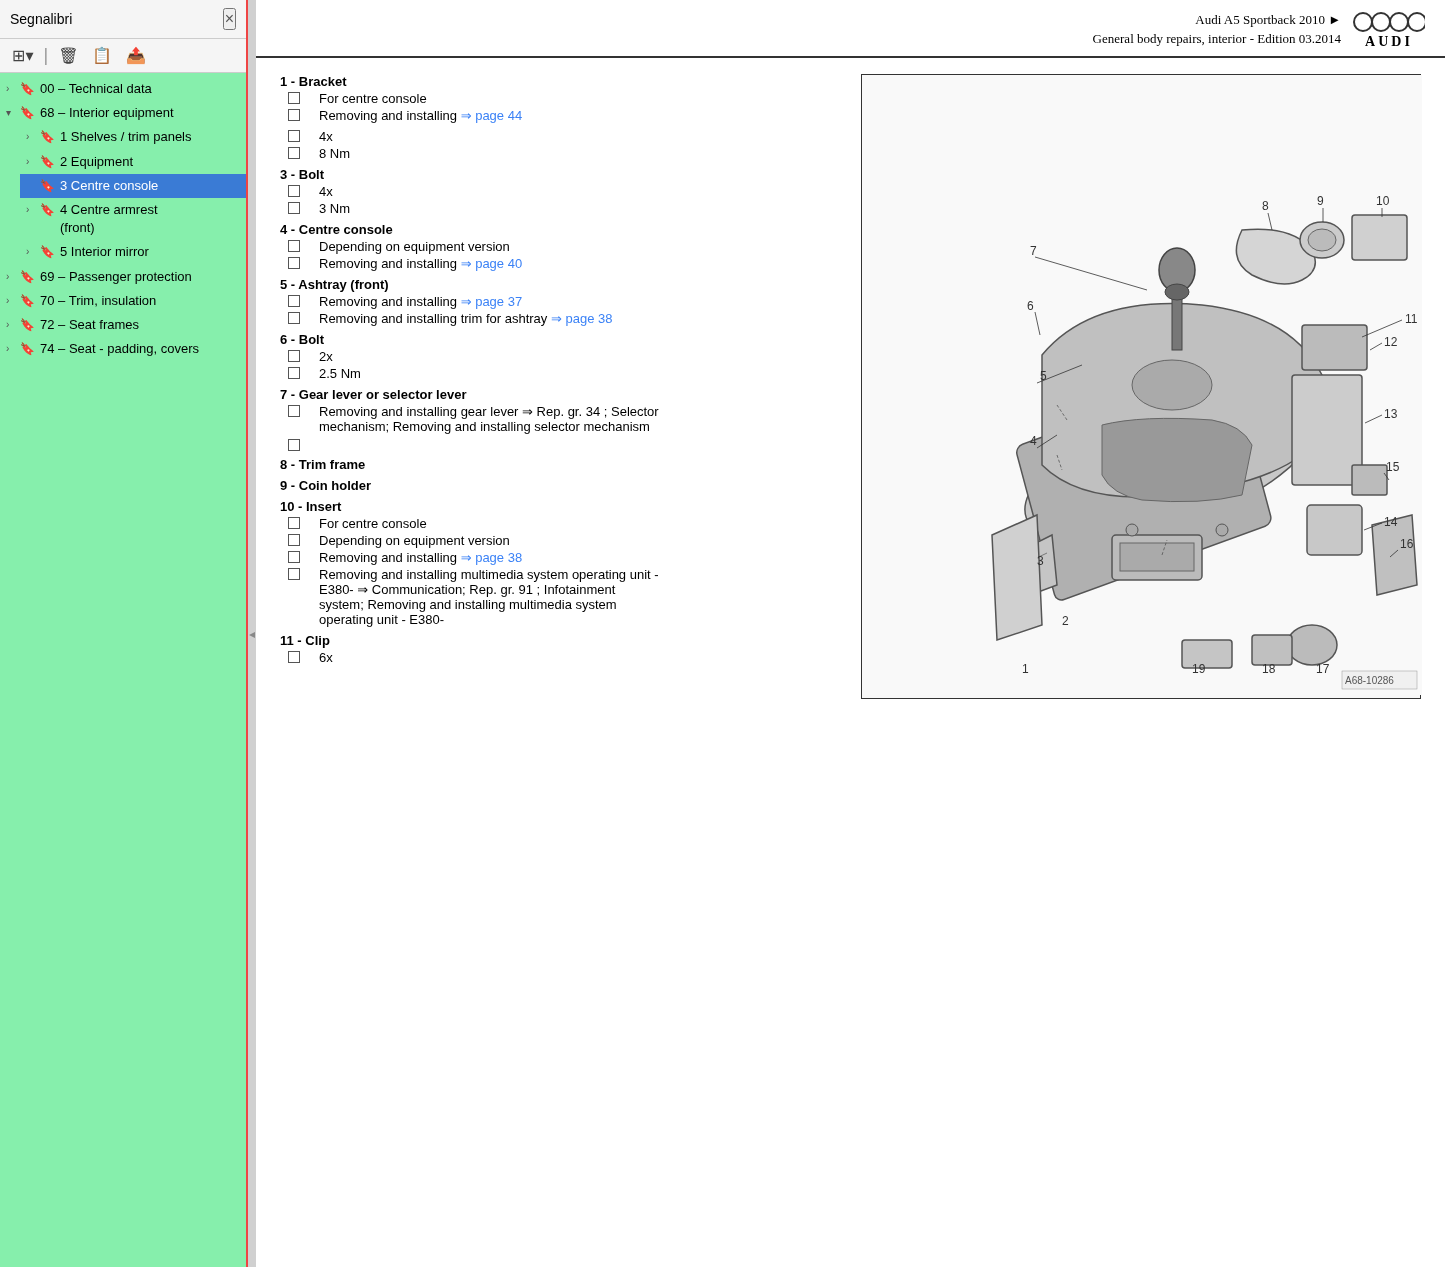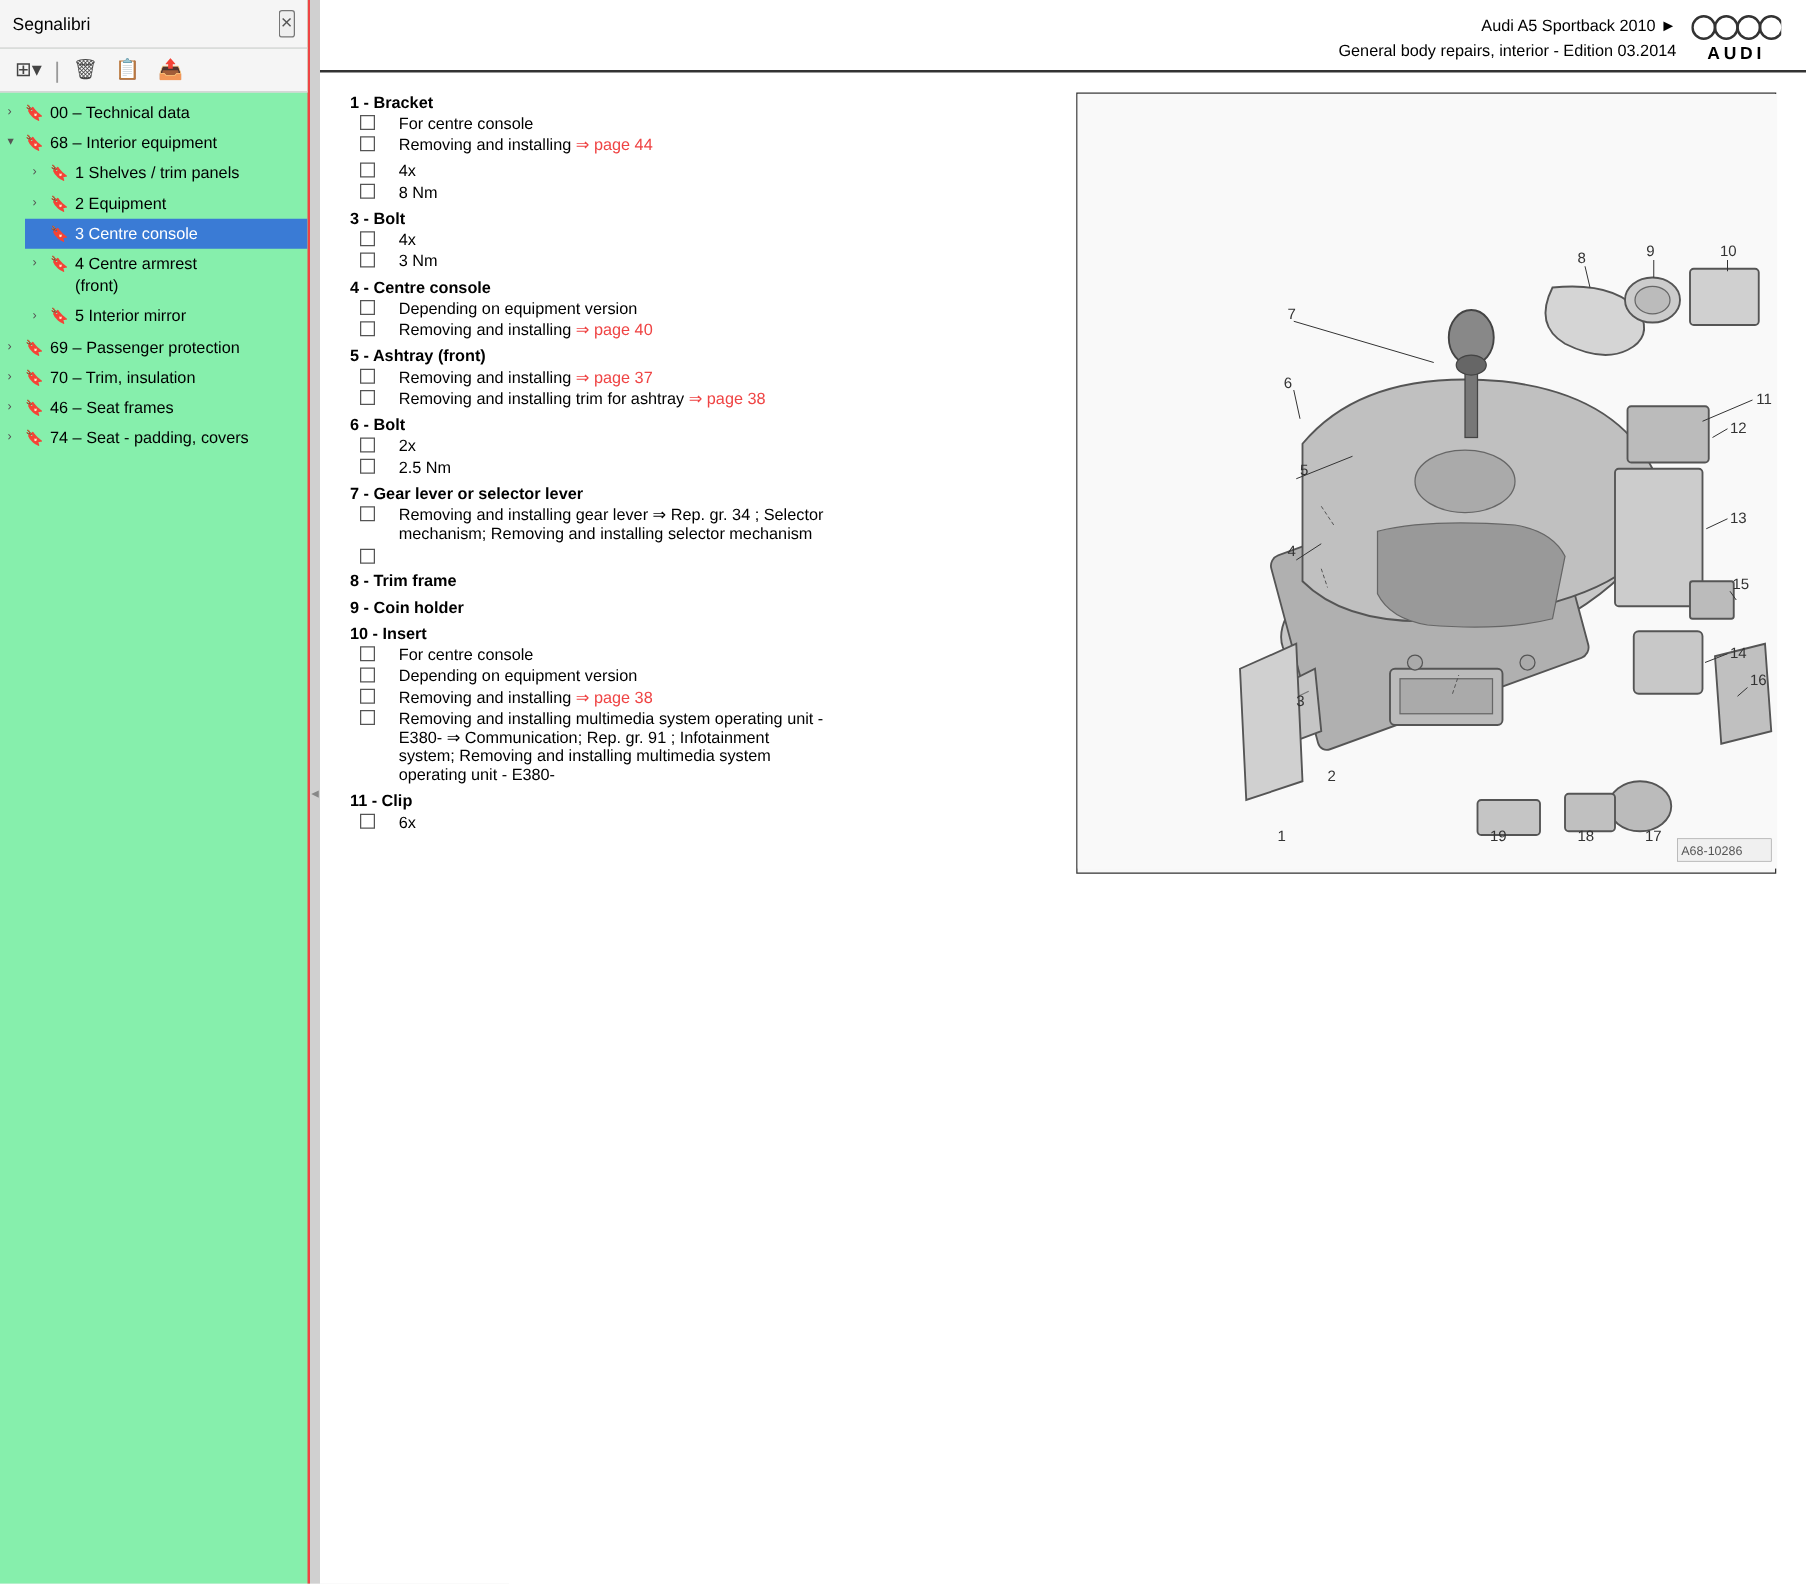--- a/index.html
+++ b/index.html
@@ -124,23 +124,24 @@
       background: white;
       overflow-y: auto;
       padding: 0;
     }
 
     #doc-header {
       text-align: right;
       padding: 8px 20px 6px;
       border-bottom: 2px solid #333;
       display: flex;
-      align-items: flex-end;
+      align-items: center;
       justify-content: flex-end;
       gap: 12px;
+      font-family: Liberation Serif, serif;
     }
 
     #doc-header-text {
       font-size: 13px;
       line-height: 1.5;
       text-align: right;
     }
 
     #doc-body {
       padding: 16px 24px;
@@ -183,21 +184,21 @@
     .checkbox-icon {
       min-width: 12px;
       height: 12px;
       border: 1px solid #555;
       display: inline-block;
       margin-top: 1px;
       flex-shrink: 0;
     }
 
     .link-text {
-      color: #ef4444;
+      color: #3b82f6;
       text-decoration: none;
       margin-top: 12px;
     }
 
     
     .diagram-svg {
       width: 560px;
       height: 620px;
     }
   </style>
@@ -265,21 +266,21 @@
 
     <div class="tree-item">
       <span class="tree-arrow arrow-right"></span>
       <span class="tree-icon">🔖</span>
       <span class="tree-label">70 – Trim, insulation</span>
     </div>
 
     <div class="tree-item">
       <span class="tree-arrow arrow-right"></span>
       <span class="tree-icon">🔖</span>
-      <span class="tree-label">46 – Seat frames</span>
+      <span class="tree-label">72 – Seat frames</span>
     </div>
 
     <div class="tree-item">
       <span class="tree-arrow arrow-right"></span>
       <span class="tree-icon">🔖</span>
       <span class="tree-label">74 – Seat - padding, covers</span>
     </div>
 
   </div>
 </div>

